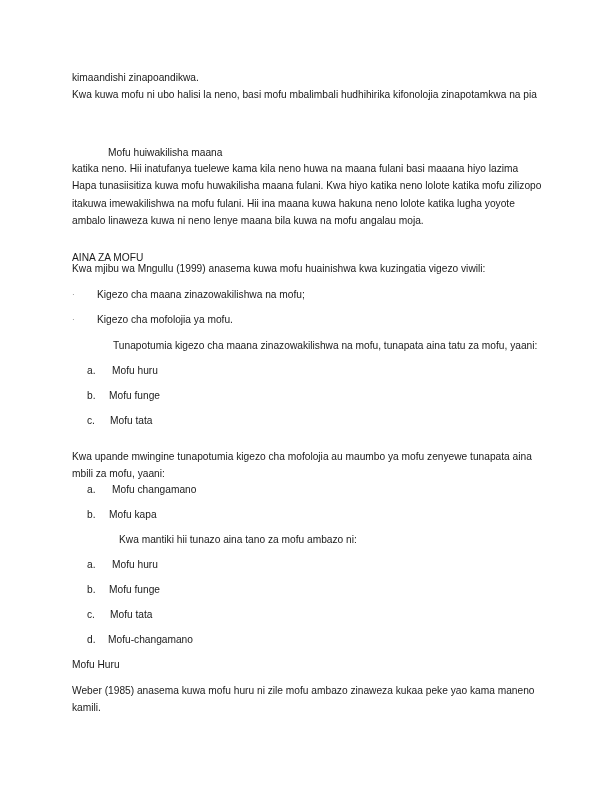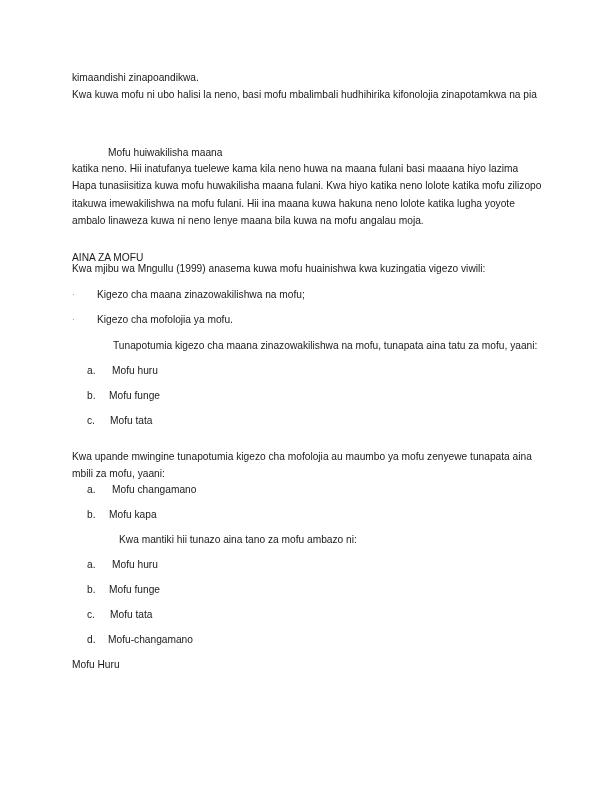--- a/index.html
+++ b/index.html
@@ -134,14 +134,18 @@
     <span class="marker">c.</span>
     <span class="txt" style="left:38px;">Mofu tata</span>
   </div>
   <div class="li" style="top:631px;">
     <span class="marker">d.</span>
     <span class="txt" style="left:36px;text-align:right;">Mofu-changamano</span>
   </div>
 
   <p class="blk" style="top:656px;">Mofu Huru</p>
 
+  <p class="blk" style="top:682px;">
+    <span class="line">Weber (1985) anasema kuwa mofu huru ni zile mofu ambazo zinaweza kukaa peke yao kama maneno</span>
+    <span class="line">kamili.</span>
+  </p>
 
 </div>
 
 </body></html>

